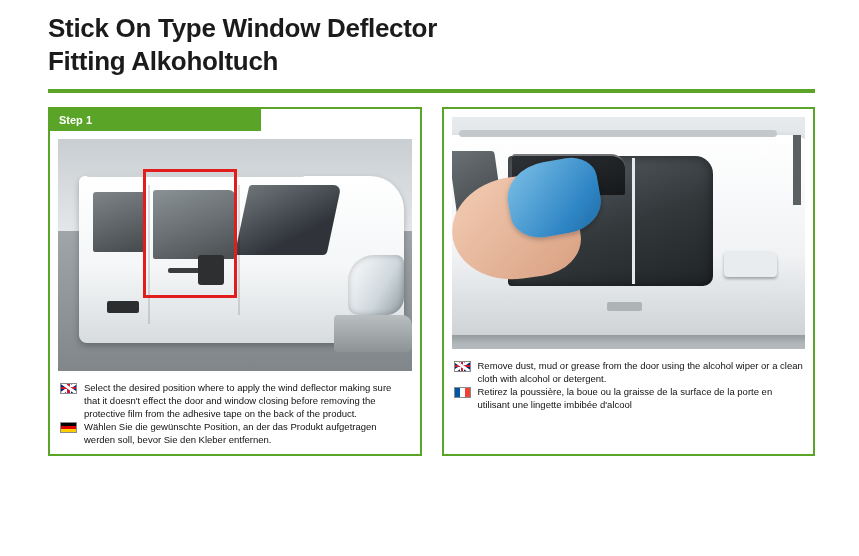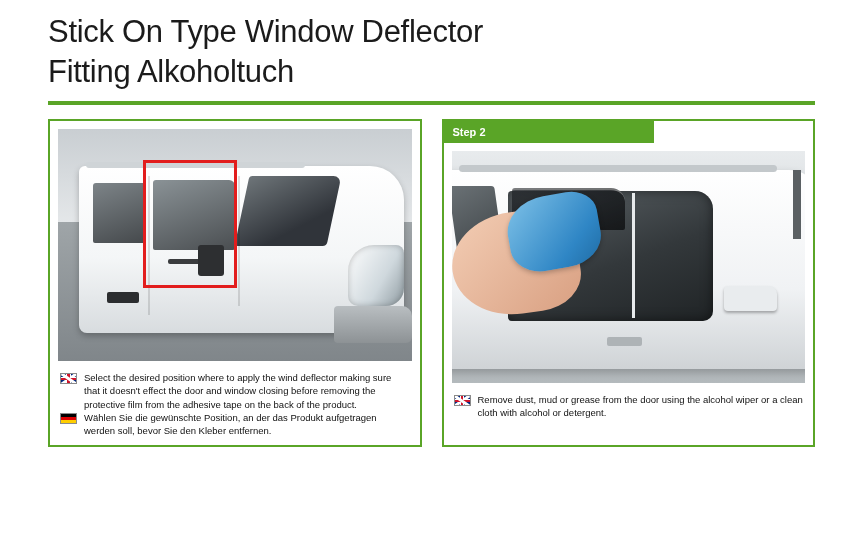--- a/index.html
+++ b/index.html
@@ -18,22 +18,22 @@
     position: relative;
     width: 859px;
     height: 556px;
     box-sizing: border-box;
     padding: 0;
   }
   .title-block {
     padding: 12px 0 0 48px;
   }
   .title-line {
-    font-size: 31px;
-    font-weight: normal;
+    font-size: 26px;
+    font-weight: bold;
     letter-spacing: -0.3px;
     line-height: 1.28;
     color: #1b1b1b;
   }
   .title-rule {
     margin: 10px 44px 0 48px;
     height: 4px;
     background: #5aa527;
   }
   .steps {
@@ -301,20 +301,21 @@
 
   <div class="title-block">
     <div class="title-line">Stick On Type Window Deflector</div>
     <div class="title-line">Fitting Alkoholtuch</div>
   </div>
   <div class="title-rule"></div>
 
   <div class="steps">
 
     <div class="step step-1">
+      <div class="step-header">Step 1</div>
 
       <div class="photo">
         <div class="v1-sky"></div>
         <div class="v1-ground"></div>
         <div class="v1-body"></div>
         <div class="v1-roofline"></div>
         <div class="v1-win-rear"></div>
         <div class="v1-win-door"></div>
         <div class="v1-windshield"></div>
         <div class="v1-seam"></div>
@@ -340,21 +341,20 @@
           <span class="instr-text">Select the desired position where to apply the wind deflector making sure that it doesn't effect the door and window closing before removing the protective film from the adhesive tape on the back of the product.</span>
         </div>
         <div class="instr">
           <span class="flag flag-de"></span>
           <span class="instr-text">Wählen Sie die gewünschte Position, an der das Produkt aufgetragen werden soll, bevor Sie den Kleber entfernen.</span>
         </div>
       </div>
     </div>
 
     <div class="step step-2">
-      <div class="step-header">Step 2</div>
 
       <div class="photo">
         <div class="v2-bg"></div>
         <div class="v2-body"></div>
         <div class="v2-roof"></div>
         <div class="v2-frontwin"></div>
         <div class="v2-win"></div>
         <div class="v2-win-split"></div>
         <div class="v2-deflector"></div>
         <div class="v2-mirror"></div>
@@ -367,17 +367,21 @@
       <div class="instructions">
         <div class="instr">
           <span class="flag flag-uk">
             <span class="cross-h"></span>
               <span class="cross-v"></span>
             <span class="cross-h2"></span>
               <span class="cross-v2"></span>
           </span>
           <span class="instr-text">Remove dust, mud or grease from the door using the alcohol wiper or a  clean cloth with alcohol or detergent.</span>
         </div>
+        <div class="instr">
+          <span class="flag flag-fr"></span>
+          <span class="instr-text">Retirez la poussière, la boue ou la graisse de la surface de la porte en utilisant une lingette imbibée d'alcool</span>
+        </div>
       </div>
     </div>
 
   </div>
 </div>
 
 </body></html>

